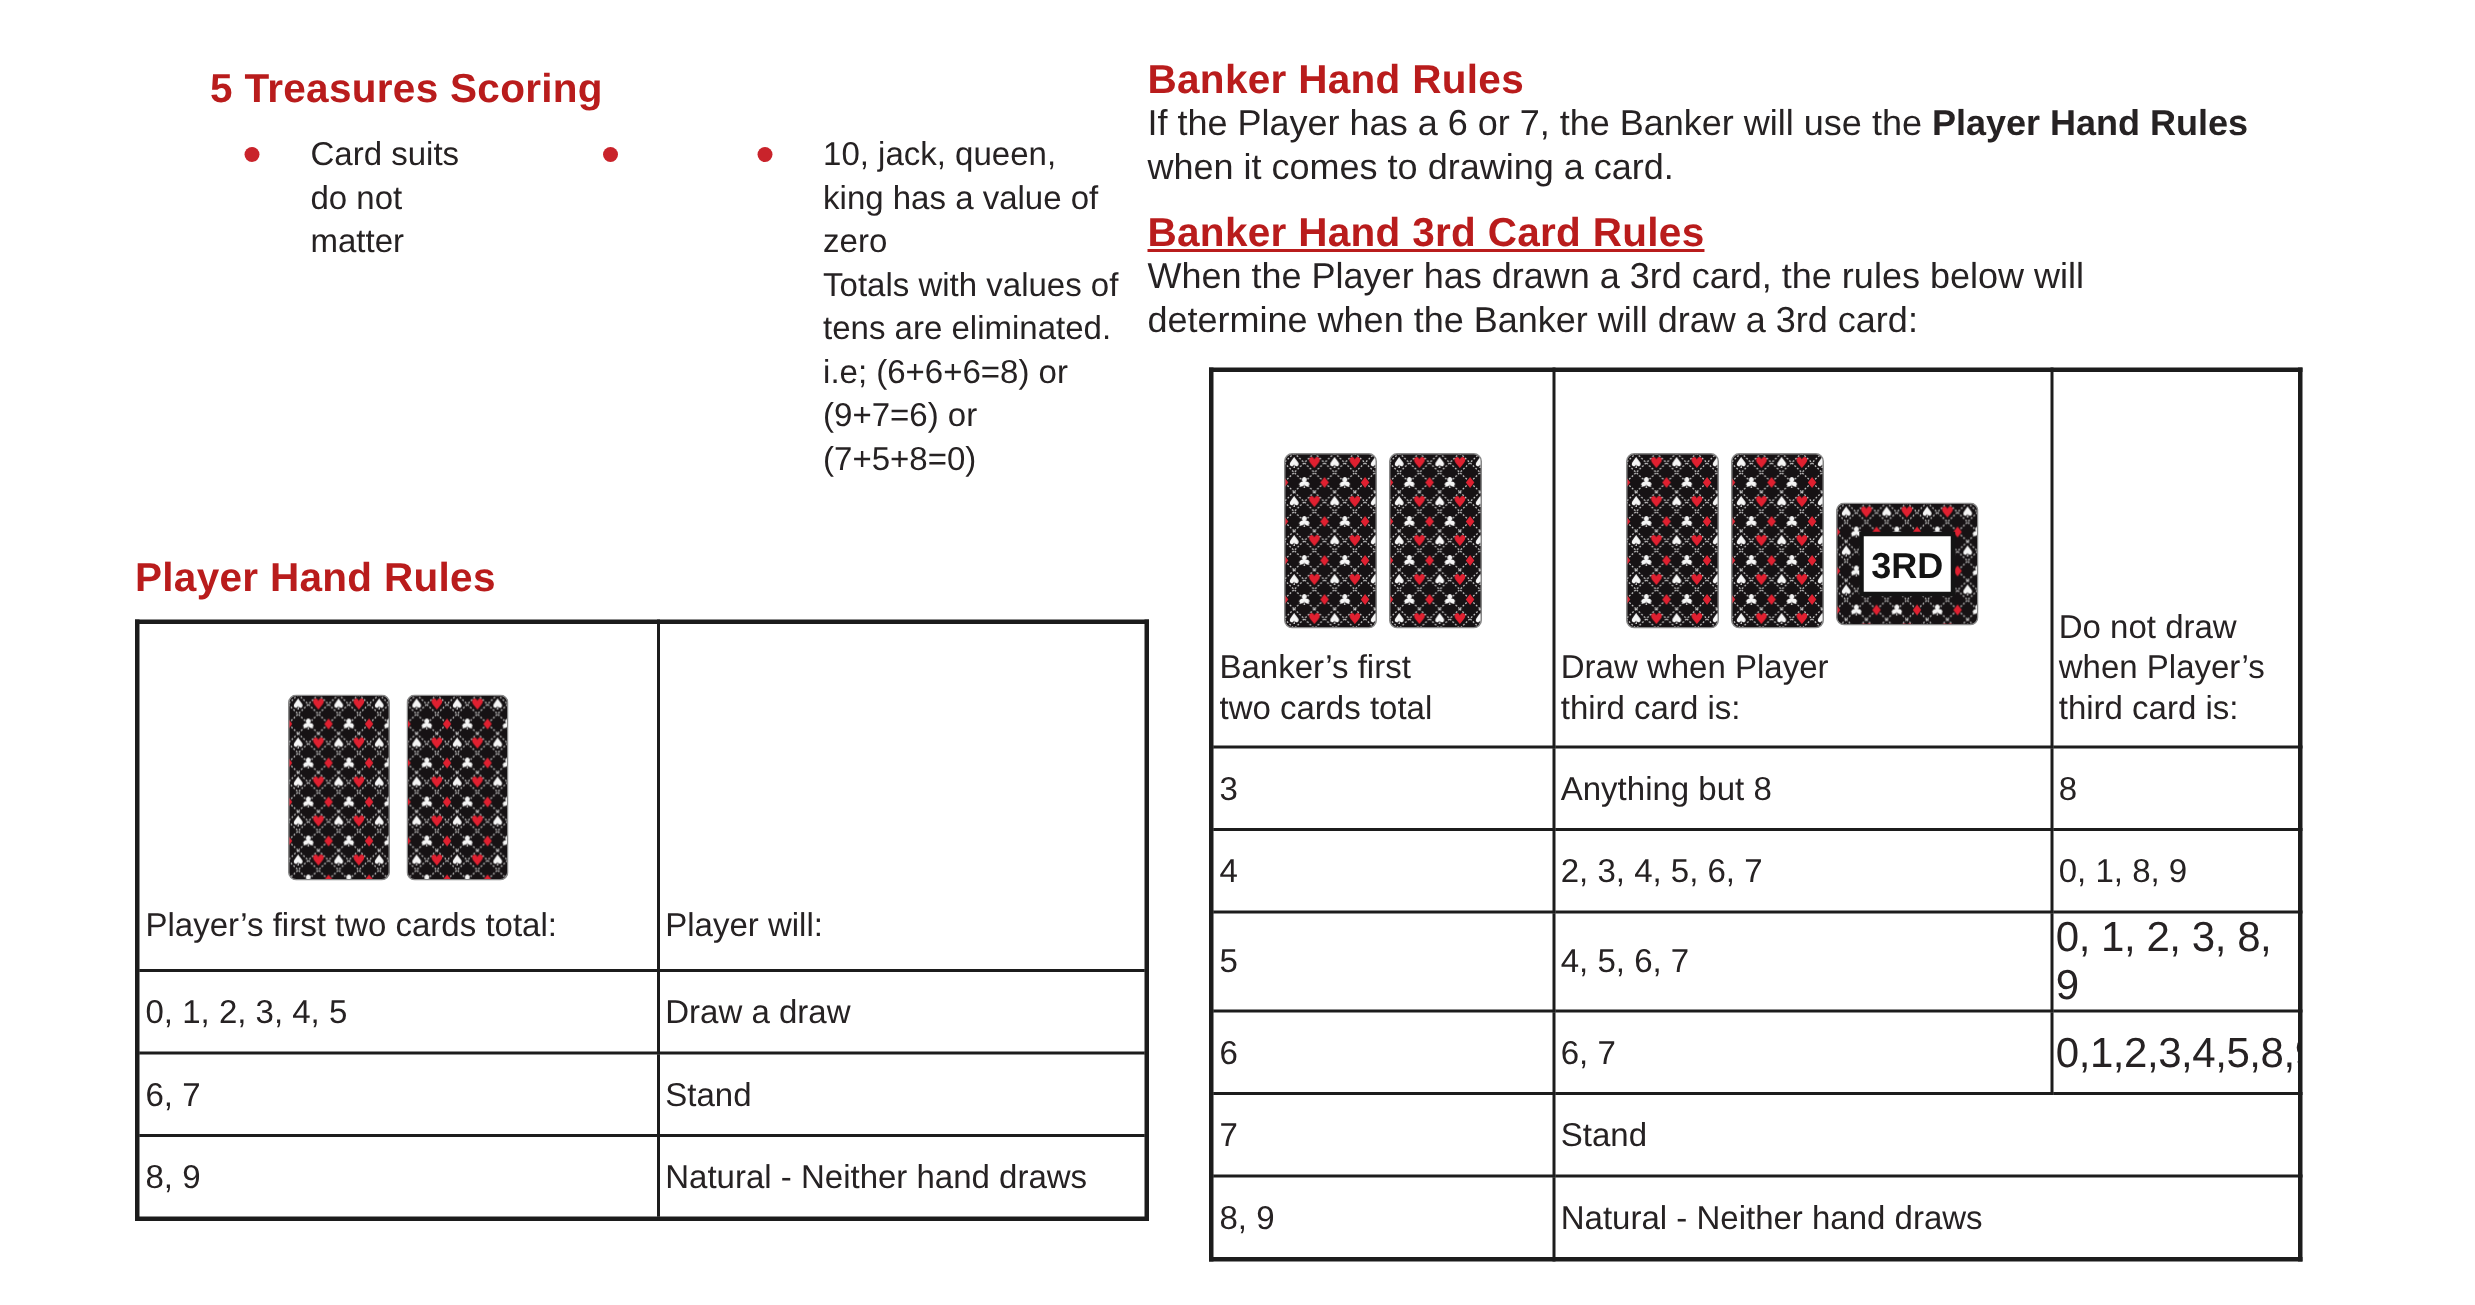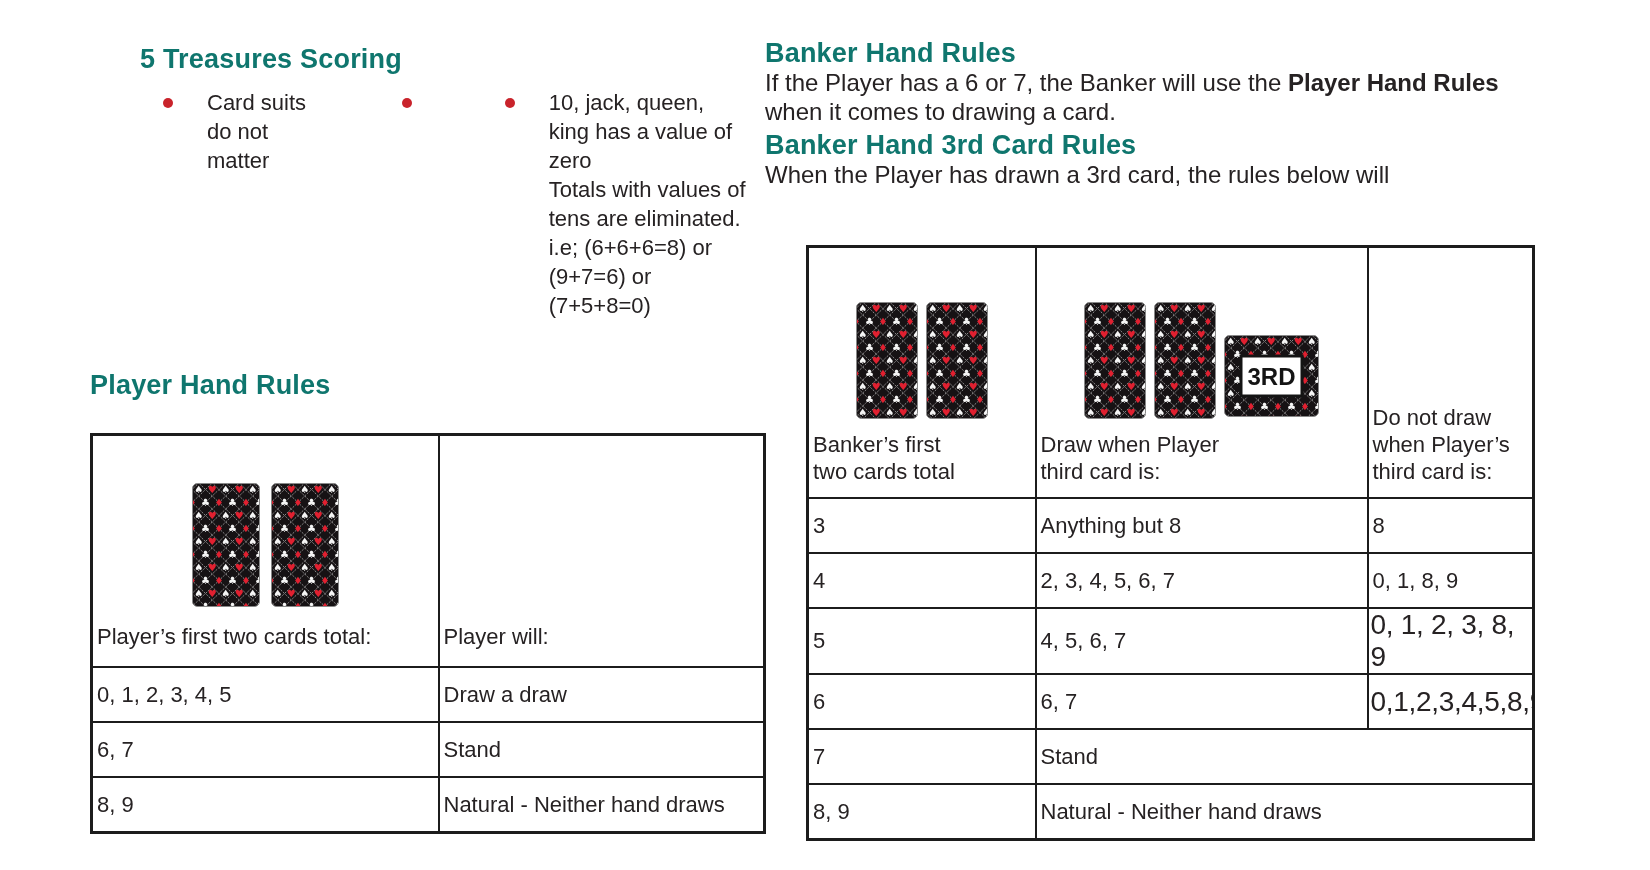--- a/index.html
+++ b/index.html
@@ -1,44 +1,44 @@
 <!DOCTYPE html>
 <html><head>
 <meta charset="utf-8">
 <style>
   html,body{margin:0;padding:0;}
   body{
     width:1650px;height:870px;position:relative;background:#ffffff;
     font-family:"Liberation Sans","DejaVu Sans",sans-serif;
     color:#262223;overflow:hidden;
   }
-  .red{color:#0f766e;}
+  .red{color:#b91c1c;}
   h2{font-size:27px;line-height:30px;margin:0;font-weight:bold;letter-spacing:.2px;}
 
   
   #scoring{position:absolute;left:90px;top:44px;width:660px;}
   #scoring .title{margin-left:50px;}
   .bullets{margin-top:14px;display:flex;gap:20px;}
   .bullet{display:flex;align-items:flex-start;}
   .dot{flex:none;width:10px;height:10px;border-radius:50%;background:#c9232b;margin:10px 0 0 73px;}
   .bullet-text{margin-left:34px;font-size:22px;line-height:29px;}
 
   
   #player-title{position:absolute;left:90px;top:370px;}
   #banker-block{position:absolute;left:765px;top:38px;width:745px;}
   #banker-block .intro{font-size:24px;line-height:29px;margin:0;}
-  #banker-block .second-title{margin-top:4px;}
+  #banker-block .second-title{margin-top:14px;text-decoration:underline;}
 
   
   table{border-collapse:collapse;table-layout:fixed;position:absolute;background:#fff;}
   table, td{border:2px solid #1c1c1c;}
   table{border-width:3px;}
   td{vertical-align:middle;font-size:22px;padding:0 4px;overflow:hidden;}
 
-  #player-table{left:90px;top:433px;width:673px;height:373px;padding-left:38px;}
+  #player-table{left:90px;top:413px;width:673px;height:373px;padding-left:38px;}
   #player-table td.hdr{height:214px;vertical-align:bottom;padding-bottom:16px;}
   #player-table tr.r td{height:53px;}
 
   #banker-table{left:806px;top:245px;width:726px;height:555px;}
   #banker-table td.hdr{height:237px;vertical-align:bottom;padding-bottom:12px;}
   #banker-table tr.r td{height:53px;}
   #banker-table td.tight{font-size:28px;letter-spacing:-0.3px;padding:0 2px;}
 
   .hdr-label{font-size:22px;line-height:27px;}
   .cards-row{display:flex;justify-content:center;align-items:flex-end;gap:11px;margin-bottom:16px;}
@@ -128,20 +128,21 @@
   </table>
 
 <div id="banker-block">
   <h2 class="red">Banker Hand Rules</h2>
   <p class="intro"><span>If the Player has a 6 or 7, the Banker will use the </span><b>Player Hand Rules</b><br>
     <span>when it comes to drawing a card.</span>
   </p>
   <h2 class="red second-title">Banker Hand 3rd Card Rules</h2>
   <p class="intro">
     <span>When the Player has drawn a 3rd card, the rules below will</span><br>
+    <span>determine when the Banker will draw a 3rd card:</span>
   </p>
 </div>
 
 <table id="banker-table">
   <colgroup>
       <col style="width:228px">
       <col style="width:332px">
       <col style="width:166px">
     </colgroup>
   <tbody>

